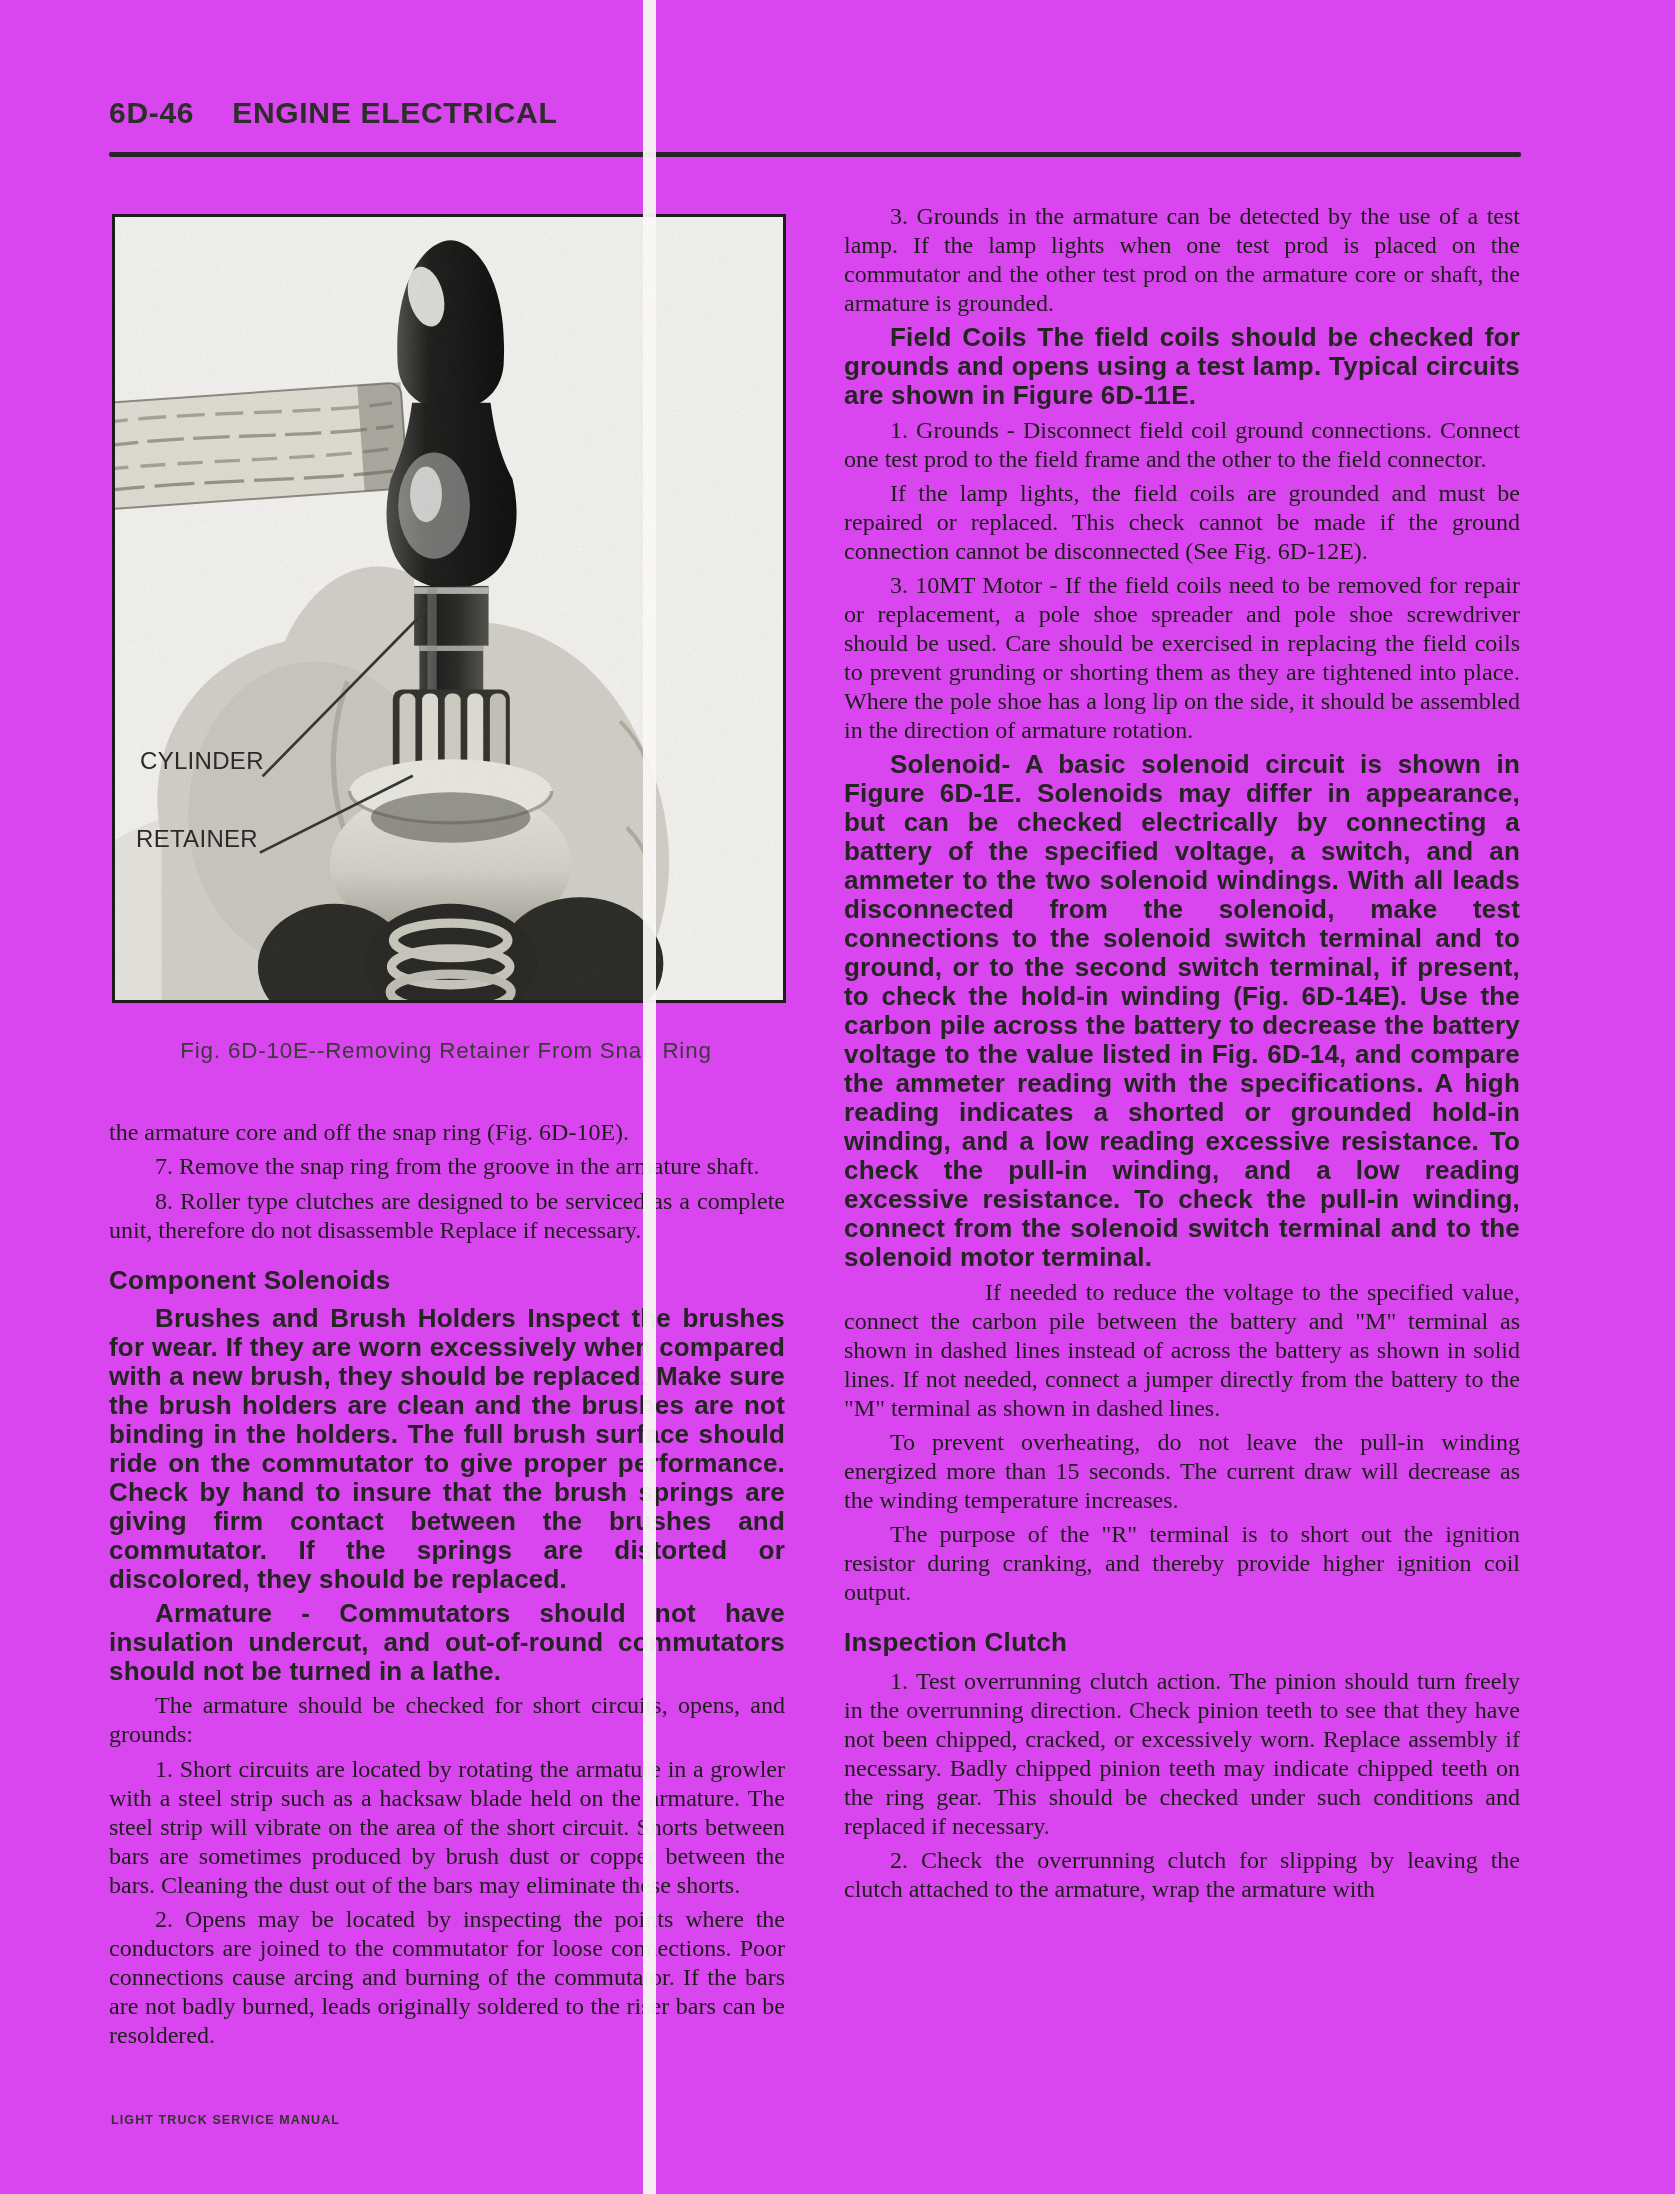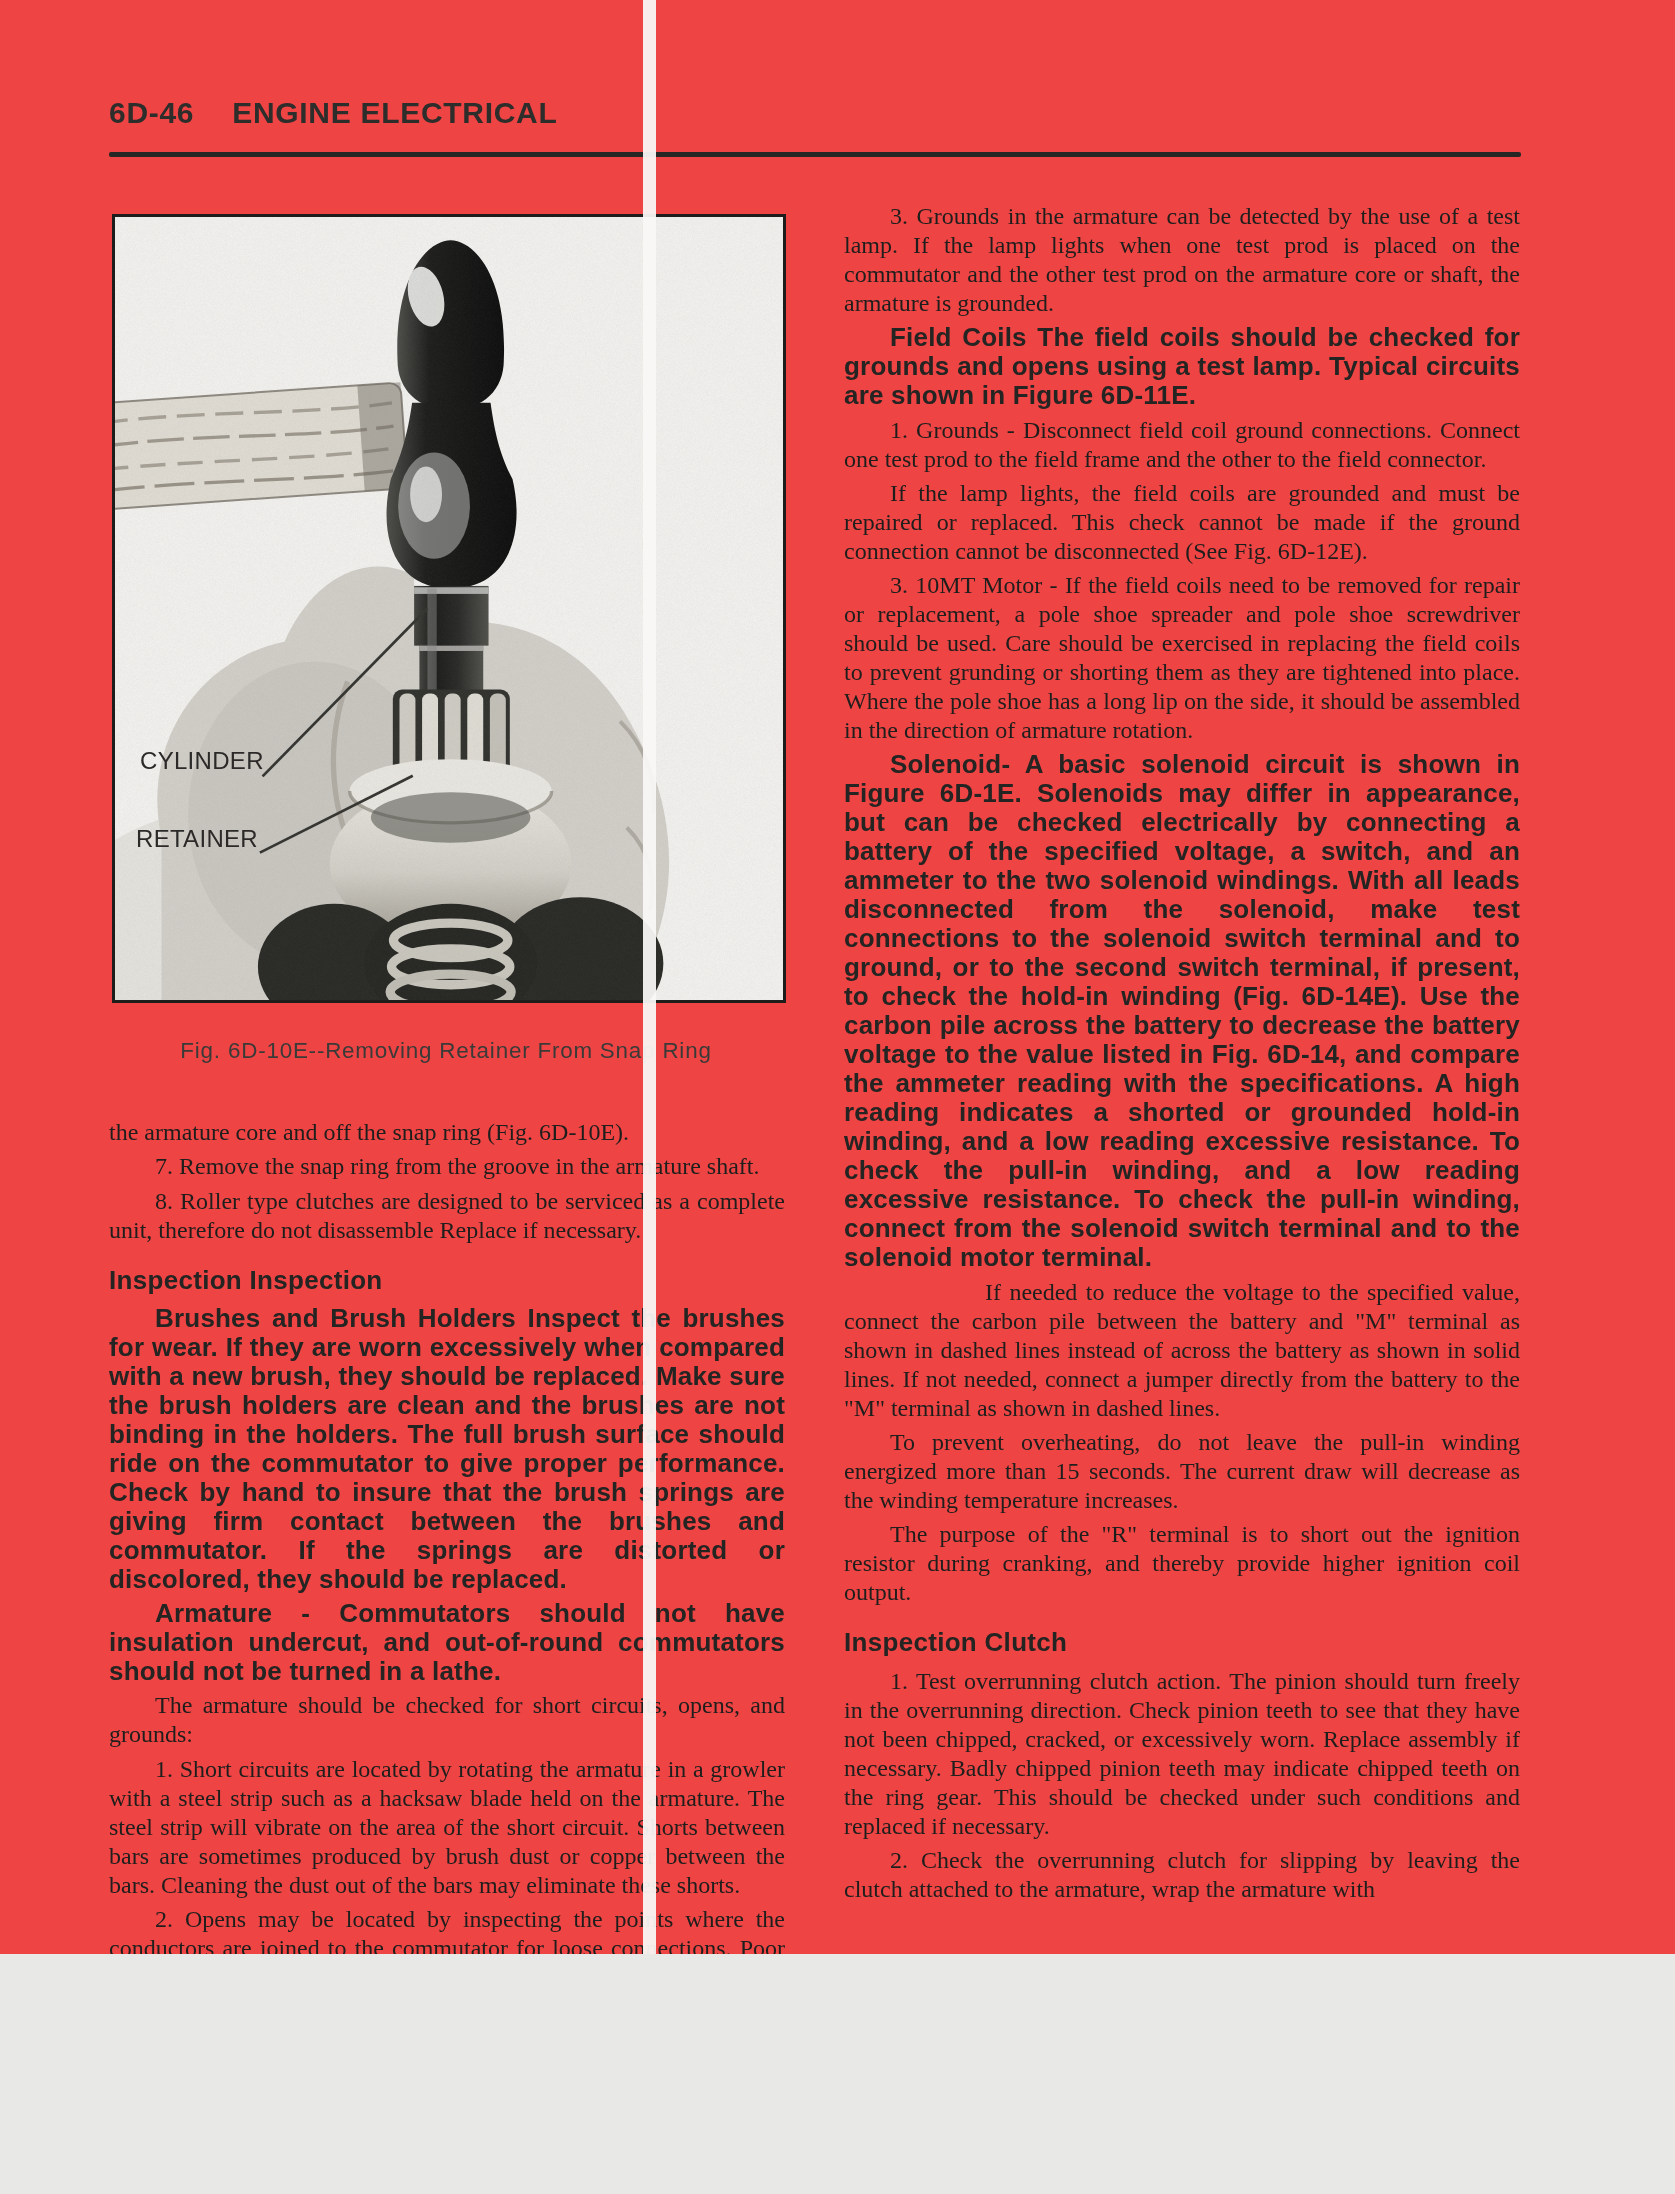--- a/index.html
+++ b/index.html
@@ -1,19 +1,19 @@
 <!DOCTYPE html>
 <html style="font-size:10.5px"><head>
 <meta charset="utf-8">
 <style>
   html,body{margin:0;padding:0;background:#e8e8e6;}
   .page{
     position:relative;
-    width:1675px;height:1954px;
-    background:#ef4444;
+    width:1675px;height:2194px;
+    background:#d946ef;
     overflow:hidden;
     font-family:"Liberation Serif",serif;
     color:#1c1c1c;
   }
   
   .hdr{position:absolute;left:109px;top:96px;
     font-family:"Liberation Sans",sans-serif;font-weight:bold;
     font-size:30px;letter-spacing:0.7px;color:#2d2d2b;white-space:nowrap;}
   .hdr .code{margin-right:38px;}
   .hdr-rule{position:absolute;left:109px;top:152px;width:1412px;height:4.6px;
@@ -153,21 +153,21 @@
   </div>
 
   <div class="fig-label lbl-cyl">CYLINDER</div>
   <div class="fig-label lbl-ret">RETAINER</div>
   <div class="fig-caption">Fig. 6D-10E--Removing Retainer From Snap Ring</div>
 
   <div class="col" id="left-col">
       <p class="noindent">the armature core and off the snap ring (Fig. 6D-10E).</p>
       <p class="indent">7. Remove the snap ring from the groove in the armature shaft.</p>
       <p class="indent">8. Roller type clutches are designed to be serviced as a complete unit, therefore do not disassemble  Replace if necessary.</p>
-      <h3>Inspection Inspection</h3>
+      <h3>Component Solenoids</h3>
       <p class="lead"><b class="lead">Brushes and Brush Holders</b> Inspect the brushes for wear. If they are worn excessively when compared with a new brush, they should be replaced. Make sure the brush holders are clean and the brushes are not binding in the holders. The full brush surface should ride on the commutator to give proper performance. Check by hand to insure that the brush springs are giving firm contact between the brushes and commutator. If the springs are distorted or discolored, they should be replaced.</p>
       <p class="lead"><b class="lead">Armature</b> - Commutators should not have insulation undercut, and out-of-round commutators should not be turned in a lathe.</p>
       <p class="indent">The armature should be checked for short circuits, opens, and grounds:</p>
       <p class="indent">1. Short circuits are located by rotating the armature in a growler with a steel strip such as a hacksaw blade held on the armature. The steel strip will vibrate on the area of the short circuit. Shorts between bars are sometimes produced by brush dust or copper between the bars. Cleaning the dust out of the bars may eliminate these shorts.</p>
       <p class="indent">2. Opens may be located by inspecting the points where the conductors are joined to the commutator for loose connections. Poor connections cause arcing and burning of the commutator. If the bars are not badly burned, leads originally soldered to the riser bars can be resoldered.</p>
     </div>
   <div class="col" id="right-col">
       <p class="indent">3. Grounds in the armature can be detected by the use of a test lamp. If the lamp lights when one test prod is placed on the commutator and the other test prod on the armature core or shaft, the armature is grounded.</p>
       <p class="lead"><b class="lead">Field Coils</b> The field coils should be checked for grounds and opens using a test lamp. Typical circuits are shown in Figure 6D-11E.</p>
       <p class="indent">1. Grounds - Disconnect field coil ground connections. Connect one test prod to the field frame and the other to the field connector.</p>

